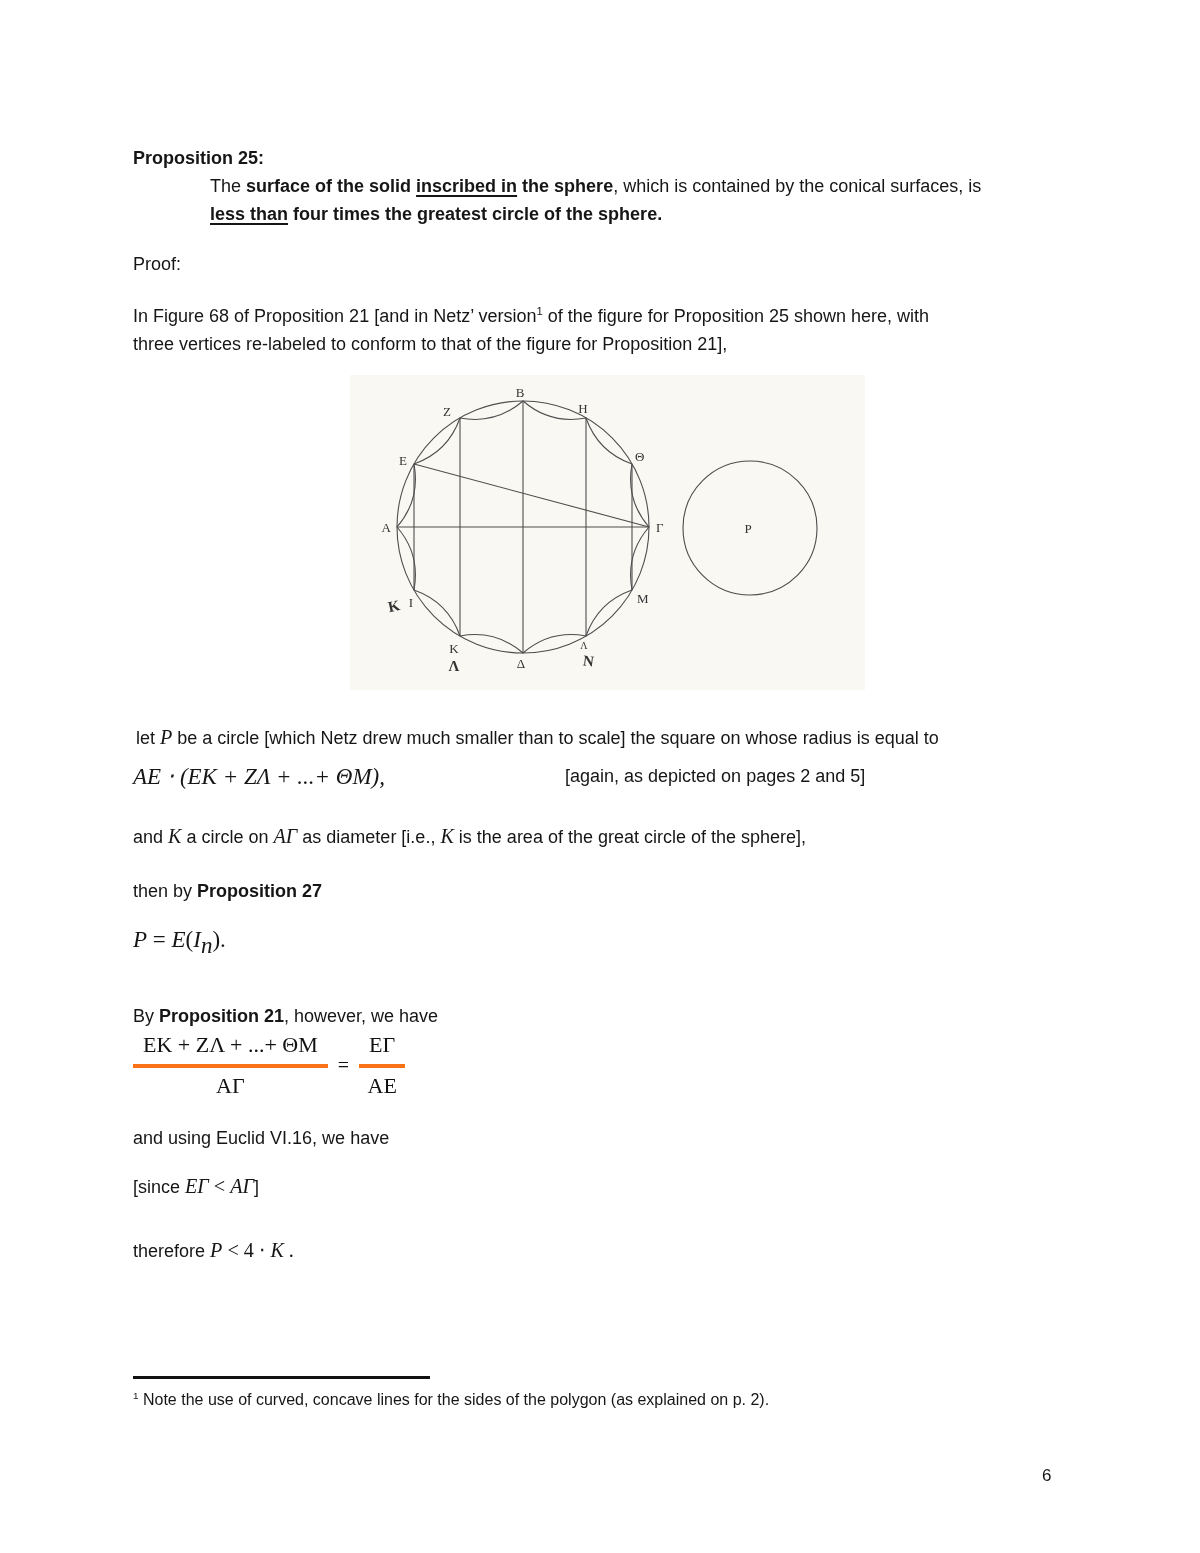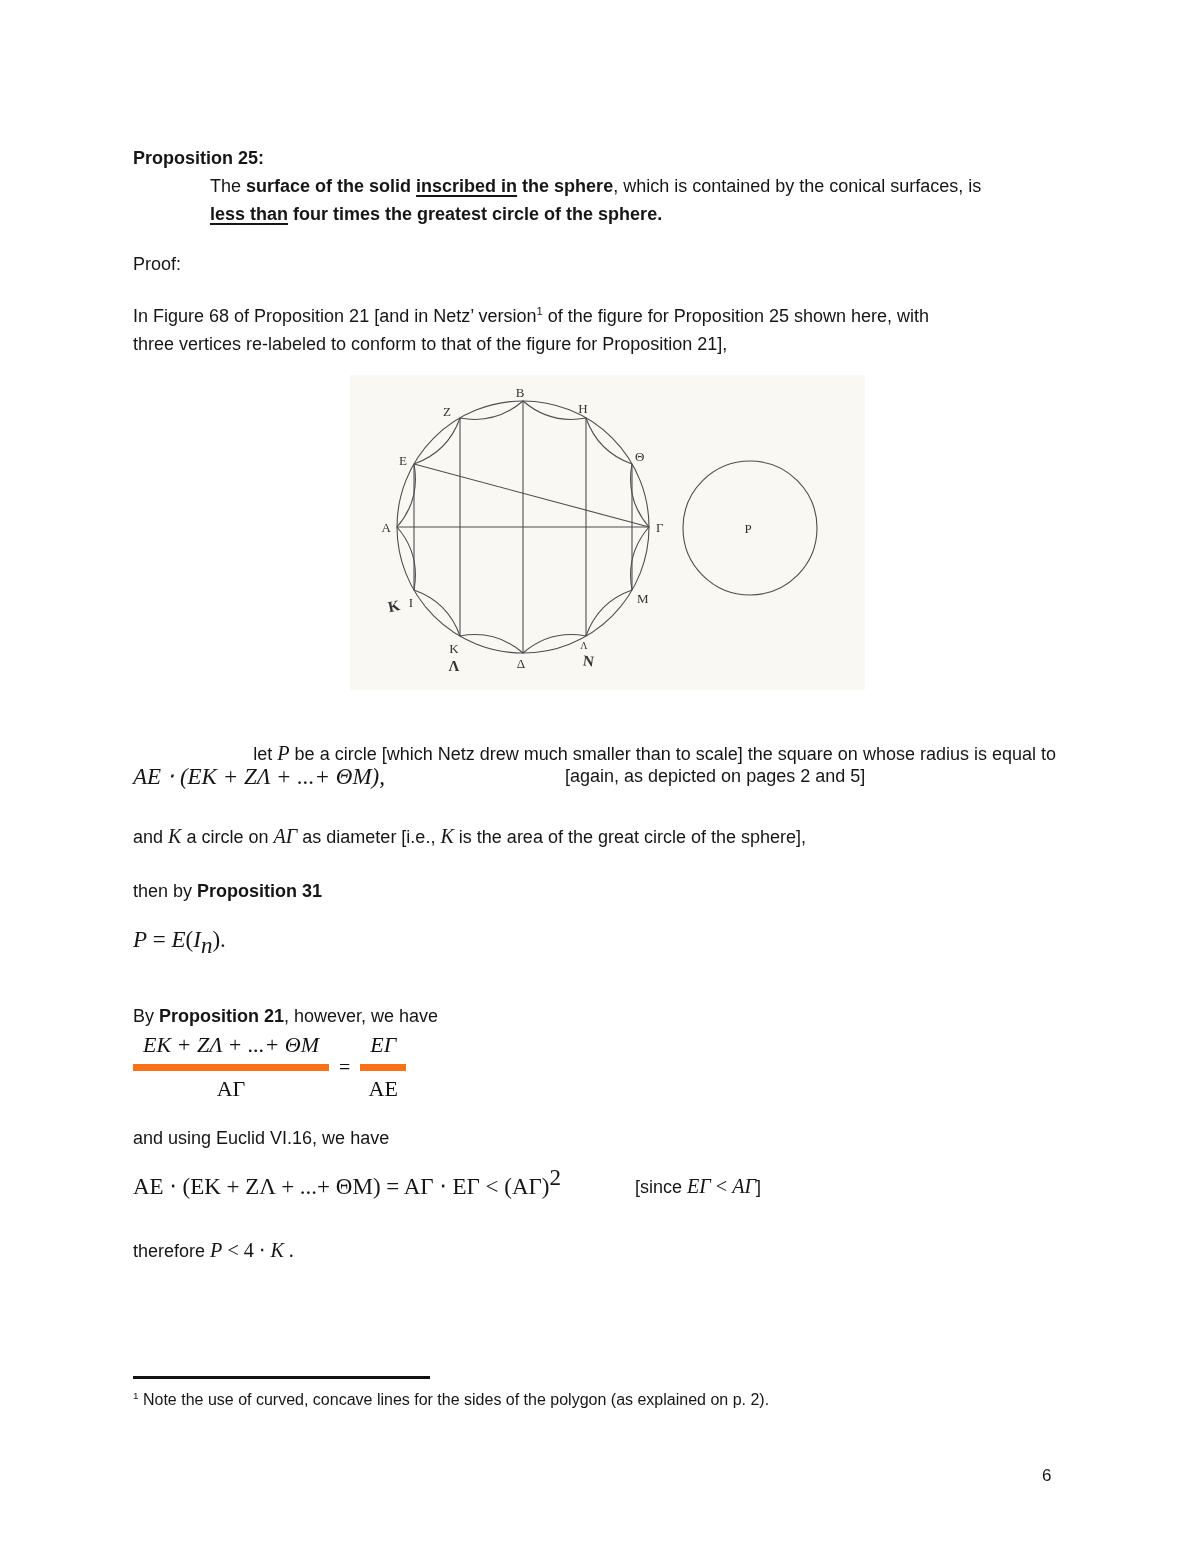--- a/index.html
+++ b/index.html
@@ -15,21 +15,21 @@
   .m{font-family:"Liberation Serif",serif;font-size:1.12em;}
   .mi{font-family:"Liberation Serif",serif;font-style:italic;font-size:1.12em;}
   sup{font-size:62%;line-height:0;}
   sub{font-size:60%;line-height:0;}
   .formula{font-size:23px;line-height:30px;font-family:"Liberation Serif",serif;}
   .formula .m,.formula .mi{font-size:1em;}
   .f-row{display:flex;align-items:flex-start;}
   .f-left{display:inline-block;}
   .fracrow{display:flex;align-items:center;font-family:"Liberation Serif",serif;font-size:22px;color:#111;}
   .frac{display:inline-flex;flex-direction:column;text-align:center;}
-  .frnum{display:block;padding:0 10px 6px 10px;border-bottom:7px solid #f97316;font-style:italic;}
+  .frnum{display:block;padding:0 10px 6px 10px;border-bottom:4px solid #f97316;}
   .frden{display:block;padding-top:5px;}
   .freq{margin:0 10px;font-size:20px;}
   .fig-wrap{background:#faf8f3;}
   .footrule{background:#111;}
   svg text{font-family:"Liberation Serif",serif;fill:#333;}
   .hand{font-weight:600;fill:#2b2b2b;}
 </style>
 </head>
 <body>
 
@@ -71,51 +71,50 @@
       <text x="398" y="158" text-anchor="middle">P</text>
     </g>
     <g font-size="15" class="hand">
       <text x="45" y="236" text-anchor="middle" transform="rotate(-12 45 236)">K</text>
       <text x="104" y="296" text-anchor="middle">Λ</text>
       <text x="238" y="291" text-anchor="middle" transform="rotate(7 238 291)">N</text>
     </g>
   </svg>
 </div>
 
-<div class="abs blk" style="left:136px;top:739px;width:920px;text-align:right;"><span>let </span><span class="mi">P</span><span> be a circle [which Netz drew much smaller than to scale] the square on whose radius is equal to</span></div>
+<div class="abs blk" style="left:136px;top:723px;width:920px;"><span>let </span><span class="mi">P</span><span> be a circle [which Netz drew much smaller than to scale] the square on whose radius is equal to</span></div>
 
 <div class="abs f-row" style="left:133px;top:762px;">
   <span class="formula f-left" style="width:432px;"><span class="mi">AE ⋅ (EK + ZΛ + ...+ ΘM),</span></span>
   <span class="blk" style="font-size:18px;"><span>[again, as depicted on pages 2 and 5]</span></span>
 </div>
 
 <div class="abs blk" style="left:133px;top:822px;width:920px;"><span>and </span><span class="mi">K</span><span> a circle on </span><span class="mi">AΓ</span><span> as diameter [i.e., </span><span class="mi">K</span><span> is the area of the great circle of the sphere],</span></div>
 
-<div class="abs blk" style="left:133px;top:877px;"><span>then by </span><span class="b">Proposition 31</span></div>
+<div class="abs blk" style="left:133px;top:877px;"><span>then by </span><span class="b">Proposition 27</span></div>
 
 <div class="abs formula" style="left:133px;top:925px;"><span class="mi">P</span><span class="m"> = </span><span class="mi">E</span><span class="m">(</span><span class="mi">I</span><sub class="mi">n</sub><span class="m">).</span></div>
 
 <div class="abs blk" style="left:133px;top:1002px;"><span>By </span><span class="b">Proposition 21</span><span>, however, we have</span></div>
 
 <div class="abs fracrow" style="left:133px;top:1032px;">
   <span class="frac">
     <span class="frnum">EK + ZΛ + ...+ ΘM</span>
     <span class="frden">AΓ</span>
   </span>
   <span class="freq">=</span>
   <span class="frac">
     <span class="frnum">EΓ</span>
     <span class="frden">AE</span>
   </span>
 </div>
 
 <div class="abs blk" style="left:133px;top:1124px;"><span>and using Euclid VI.16, we have</span></div>
 
 <div class="abs f-row" style="left:133px;top:1172px;">
-  <span class="formula f-left" style="width:502px;"><span class="m">AE ⋅ (EK + ZΛ + ...+ ΘM) = AΓ ⋅ EΓ &lt; (AΓ)</span><sup class="m">2</sup></span>
   <span class="blk" style="font-size:18px;"><span>[since </span><span class="mi">EΓ</span><span class="m"> &lt; </span><span class="mi">AΓ</span><span>]</span></span>
 </div>
 
 <div class="abs blk" style="left:133px;top:1236px;"><span>therefore </span><span class="mi">P</span><span class="m"> &lt; 4 ⋅ </span><span class="mi">K</span><span class="m"> .</span></div>
 
 <div class="abs footrule" style="left:133px;top:1376px;width:297px;height:3px;"></div>
 
 <div class="abs" style="left:133px;top:1388px;width:920px;font-size:16px;line-height:24px;"><sup>1</sup><span> Note the use of curved, concave lines for the sides of the polygon (as explained on p. 2).</span></div>
 
 <div class="abs" style="left:1042px;top:1466px;font-size:17px;">6</div>

